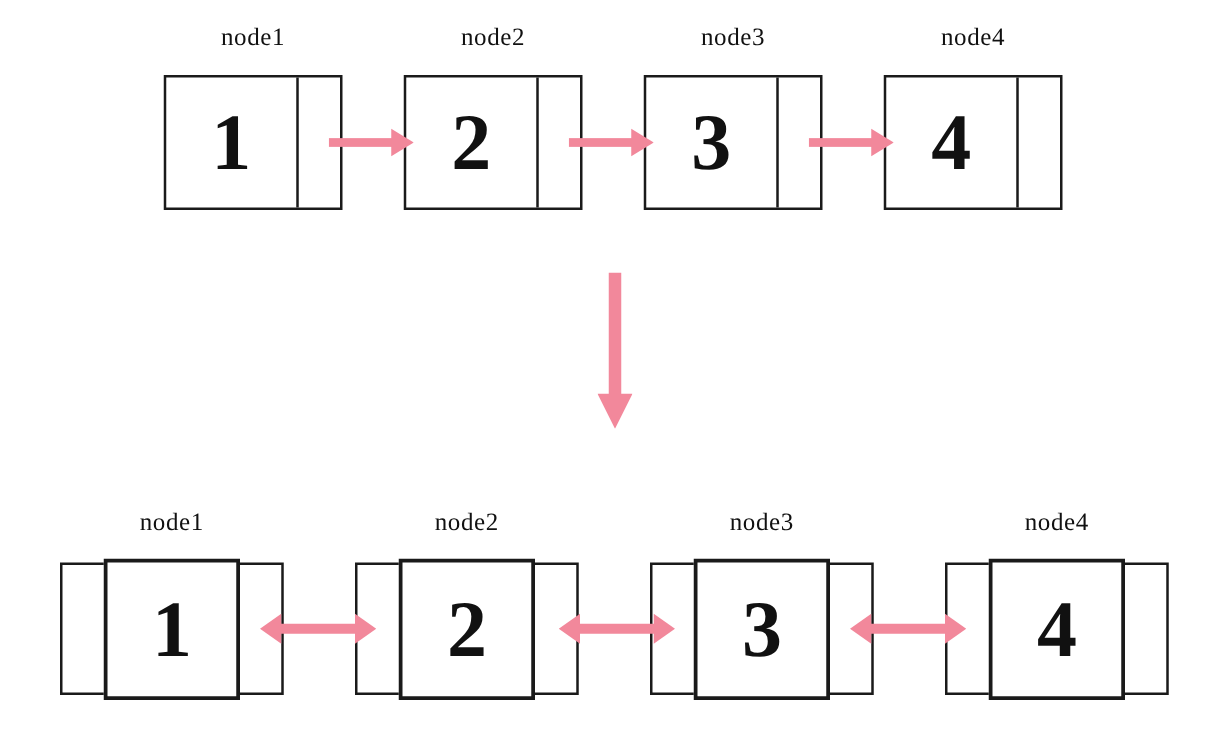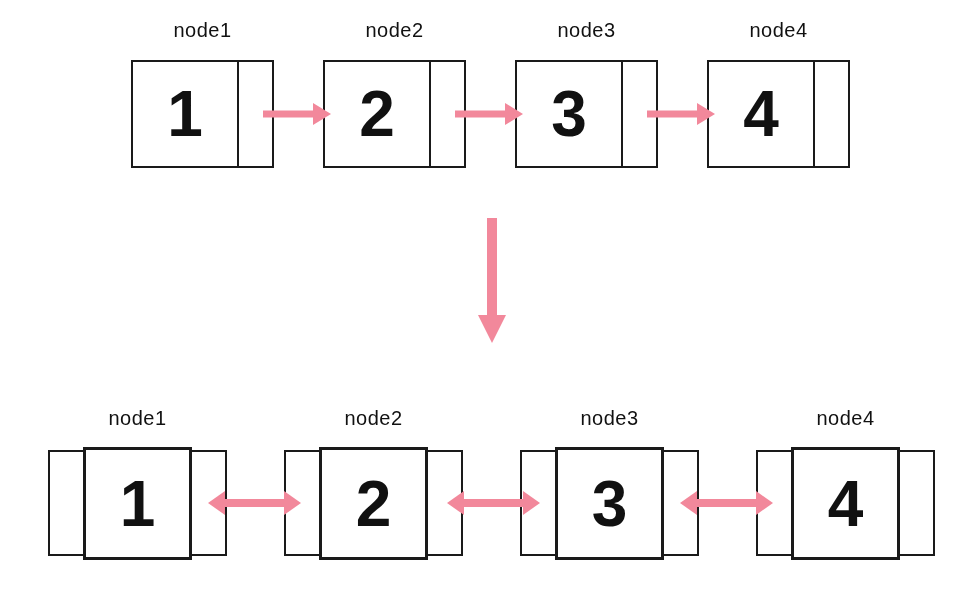--- a/index.html
+++ b/index.html
@@ -1,20 +1,20 @@
 <!DOCTYPE html>
 <html style="--arrow-pink: #F2889B; --border-dark: #1a1a1a; --text-black: #111111;"><head>
 <meta charset="utf-8">
 <style>
   html,body{margin:0;padding:0;background:#ffffff;}
   .canvas{
     position:relative;
     width:970px;height:590px;
     background:#ffffff;
-    font-family:Liberation Sans, sans-serif;
+    font-family:Liberation Serif, serif;
     overflow:hidden;
   }
   
   .nlabel{
     position:absolute;
     height:26px;
     text-align:center;
     font-size:20px;
     color:var(--text-black);
     letter-spacing:0.5px;

